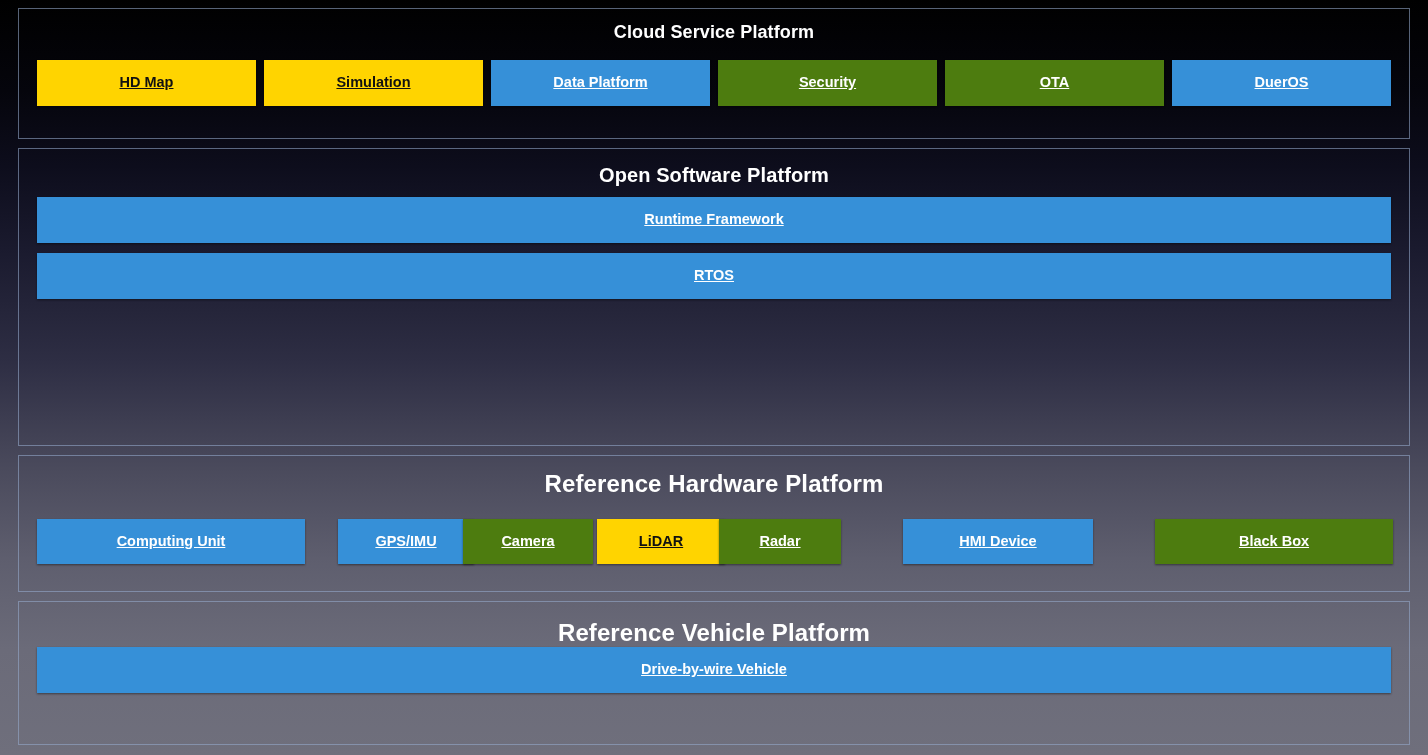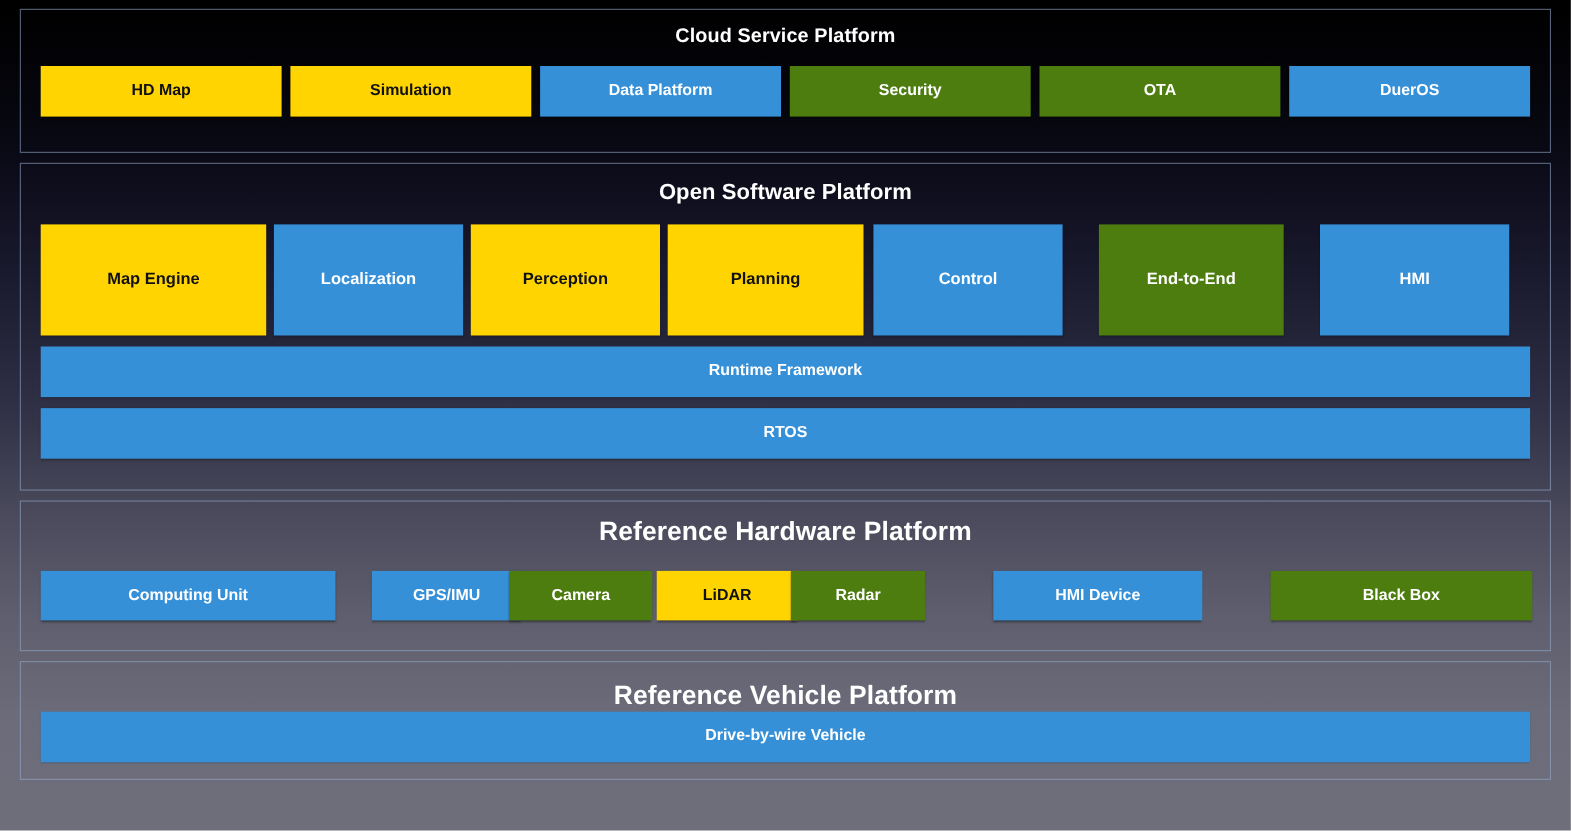--- a/index.html
+++ b/index.html
@@ -56,20 +56,21 @@
   
   .box {
     display: flex;
     align-items: center;
     justify-content: center;
     font-weight: bold;
     text-align: left;
     line-height: 1.1;
     white-space: nowrap;
     box-shadow: 0 1px 2px rgba(0,0,0,0.45);
+    text-decoration: underline;
   }
   .c-yellow { background: #FFD400; color: #111111; }
   .c-blue   { background: #3690D8; color: #ffffff; }
   .c-red    { background: #4d7c0f; color: #ffffff; }
 
   
   #cloud-panel { height: 131px; padding: 0; }
   #cloud-panel .panel-title { font-size: 18px; margin-top: 13px; }
   #cloud-row {
     display: flex;
@@ -131,21 +132,21 @@
   }
   .hw-0 { left: 18px;   width: 268px; }
   .hw-1 { left: 319px;  width: 136px; }
   .hw-2 { left: 444px;  width: 130px; }
   .hw-3 { left: 578px;  width: 128px; }
   .hw-4 { left: 700px;  width: 122px; }
   .hw-5 { left: 884px;  width: 190px; }
   .hw-6 { left: 1136px; width: 238px; }
 
   
-  #vehicle-panel { height: 108px; padding: 0; }
+  #vehicle-panel { height: 144px; padding: 0; }
   #vehicle-panel .panel-title { font-size: 24px; margin-top: 17px; }
   #veh-wrap { width: 100%; padding: 0 18px; }
   #veh-bar { width: 100%; height: 46px; font-size: 14.5px; }
 </style>
 </head>
 <body>
 
 <div id="stage">
 
   <section class="panel" id="cloud-panel">
@@ -156,29 +157,20 @@
       <div class="box c-blue">Data Platform</div>
       <div class="box c-red">Security</div>
       <div class="box c-red">OTA</div>
       <div class="box c-blue">DuerOS</div>
     </div>
   </section>
 
   <section class="panel" id="software-panel">
     <div class="panel-title">Open Software Platform</div>
 
-    <div id="sw-row">
-      <div class="box c-yellow sw-w-0">Map Engine</div>
-      <div class="box c-blue   sw-w-1 sw-g-0">Localization</div>
-      <div class="box c-yellow sw-w-2 sw-g-1">Perception</div>
-      <div class="box c-yellow sw-w-3 sw-g-2">Planning</div>
-      <div class="box c-blue   sw-w-4 sw-g-3">Control</div>
-      <div class="box c-red    sw-w-5 sw-g-4">End-to-End</div>
-      <div class="box c-blue   sw-w-6 sw-g-5">HMI</div>
-    </div>
 
     <div class="sw-bar-wrap" id="sw-runtime-wrap">
       <div class="box c-blue sw-bar">Runtime Framework</div>
     </div>
 
     <div class="sw-bar-wrap" id="sw-rtos-wrap">
       <div class="box c-blue sw-bar">RTOS</div>
     </div>
   </section>
 

